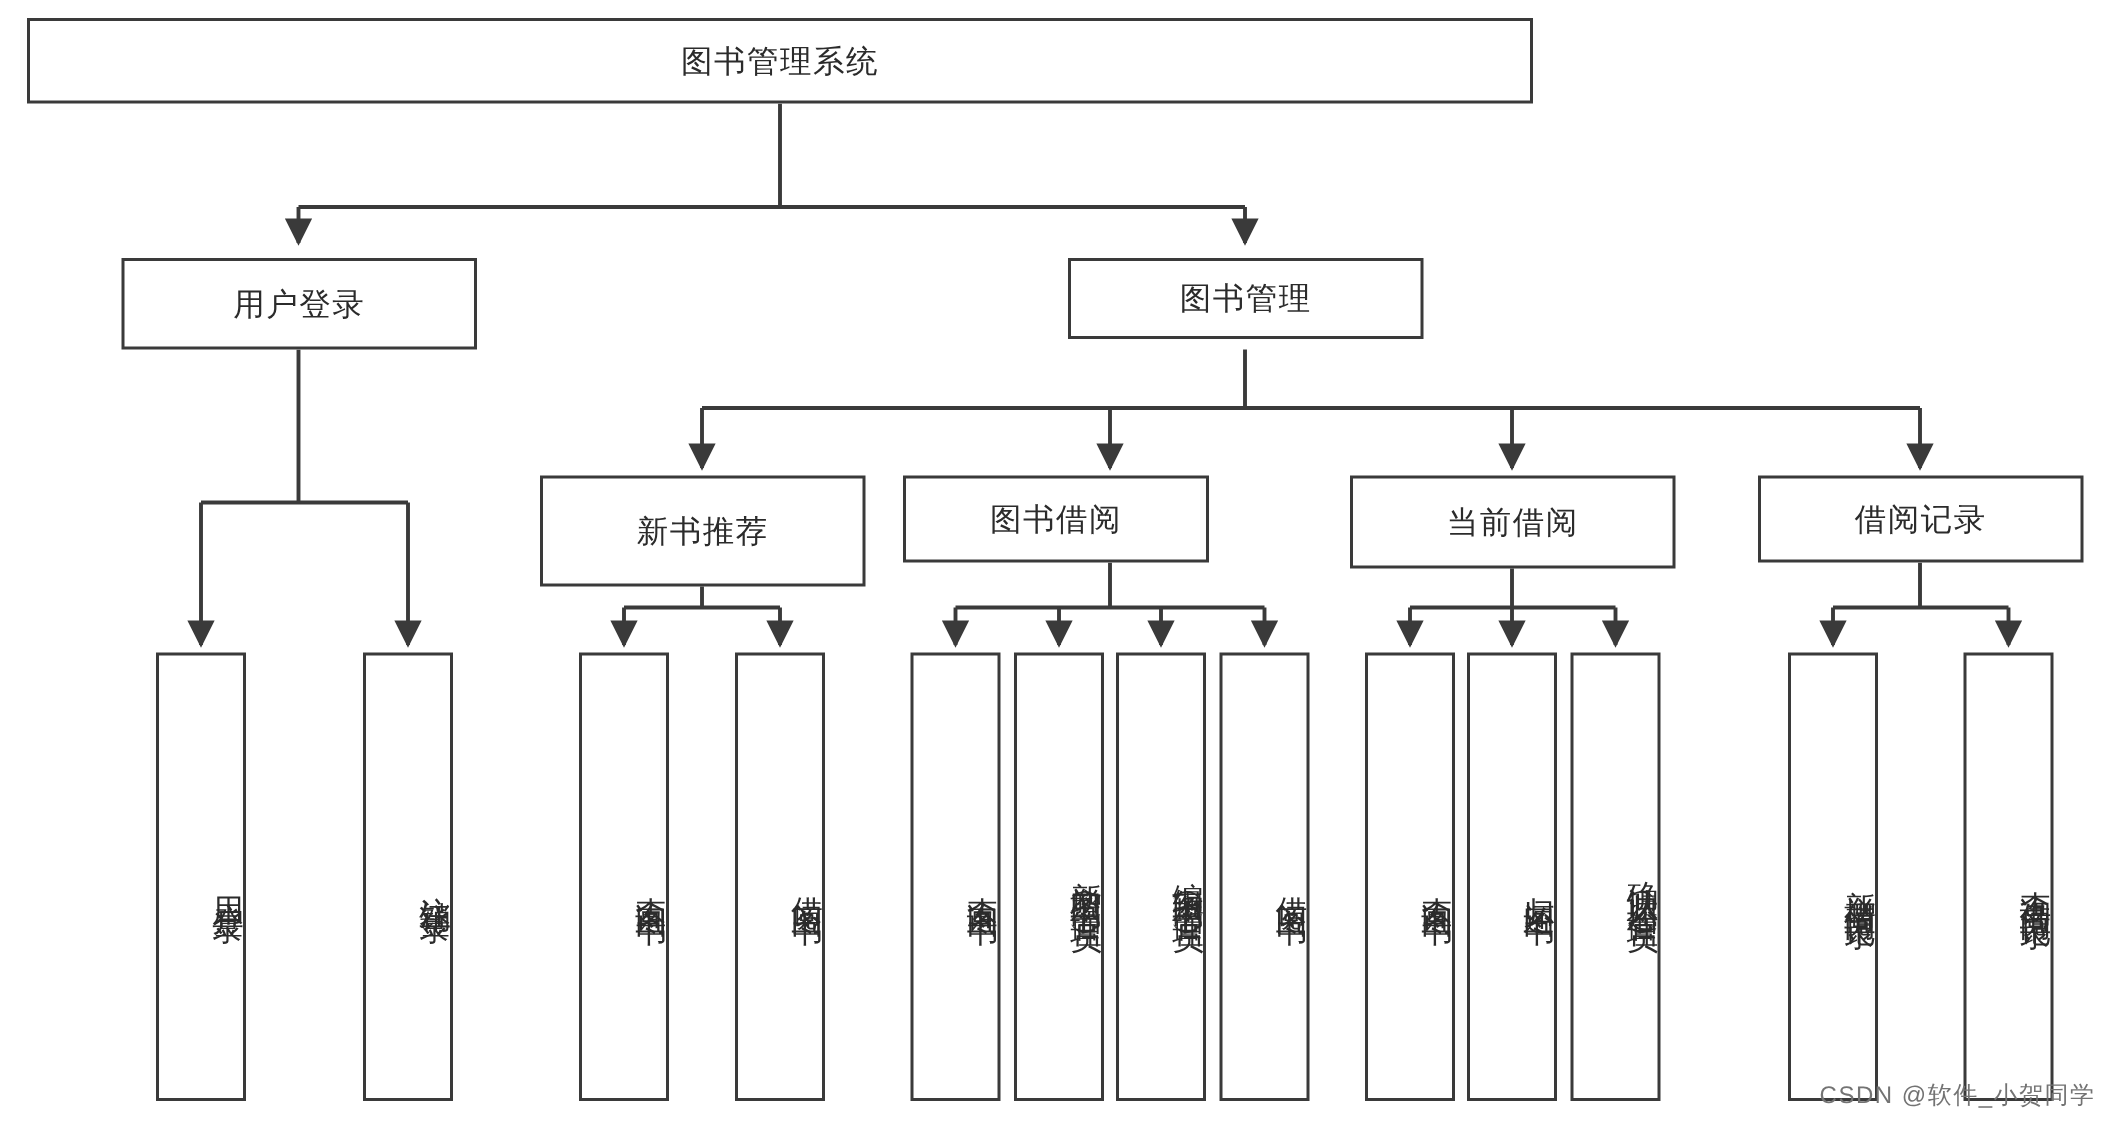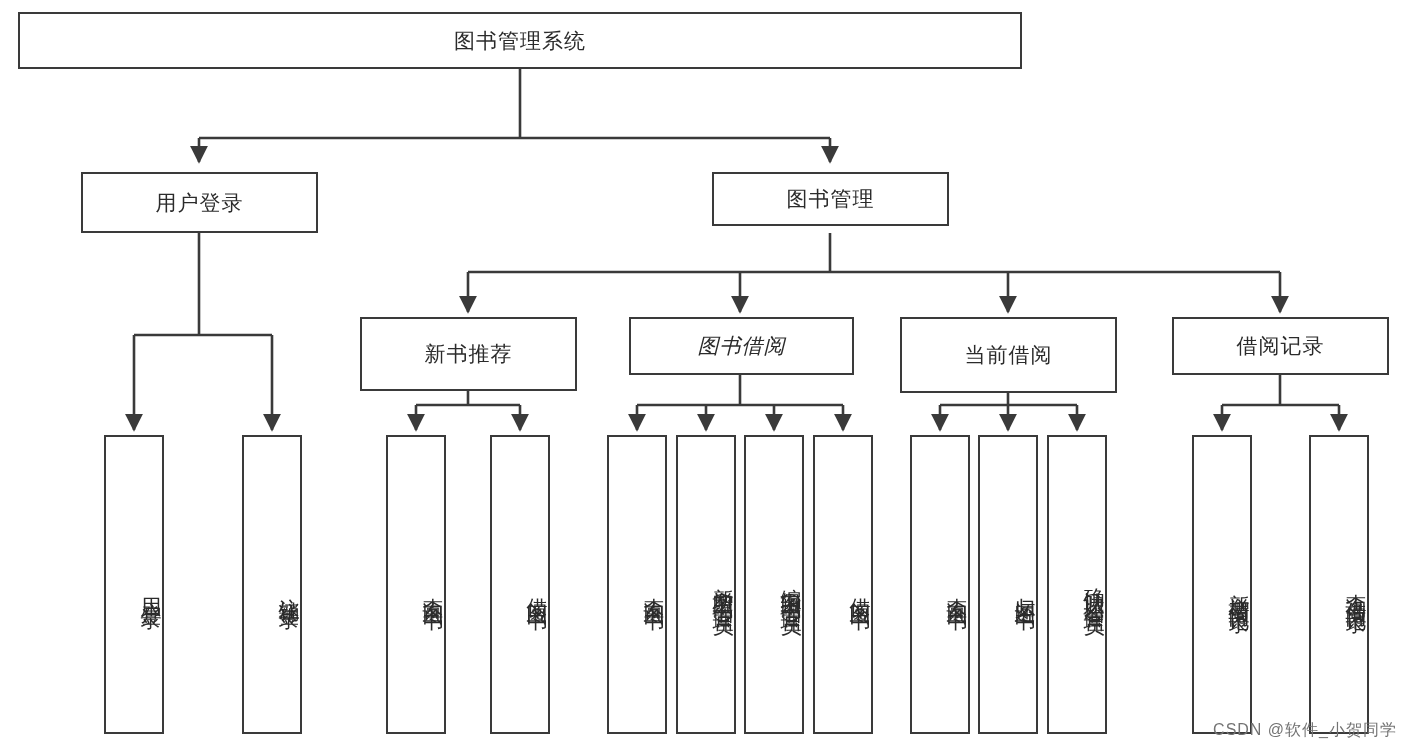--- a/index.html
+++ b/index.html
@@ -131,24 +131,24 @@
   <div class="node horiz" style="left:81px; top:172px; width:237px; height:61px;">
     <span>用户登录</span>
   </div>
   <div class="node horiz" style="left:712px; top:172px; width:237px; height:54px;">
     <span>图书管理</span>
   </div>
 
   <div class="node horiz" style="left:360px; top:317px; width:217px; height:74px;">
     <span>新书推荐</span>
   </div>
-  <div class="node horiz" style="left:629px; top:317px; width:225px; height:58px;font-style:italic;">
+  <div class="node horiz" style="left:602px; top:317px; width:204px; height:58px;">
     <span>图书借阅</span>
   </div>
-  <div class="node horiz" style="left:900px; top:317px; width:217px; height:76px;">
+  <div class="node horiz" style="left:900px; top:317px; width:217px; height:62px;">
     <span>当前借阅</span>
   </div>
   <div class="node horiz" style="left:1172px; top:317px; width:217px; height:58px;">
     <span>借阅记录</span>
   </div>
 
   <div class="node vert" style="left:104px; top:435px; width:60px; height:299px;">
     <span class="vlabel">用户登录</span>
   </div>
   <div class="node vert" style="left:242px; top:435px; width:60px; height:299px;">

